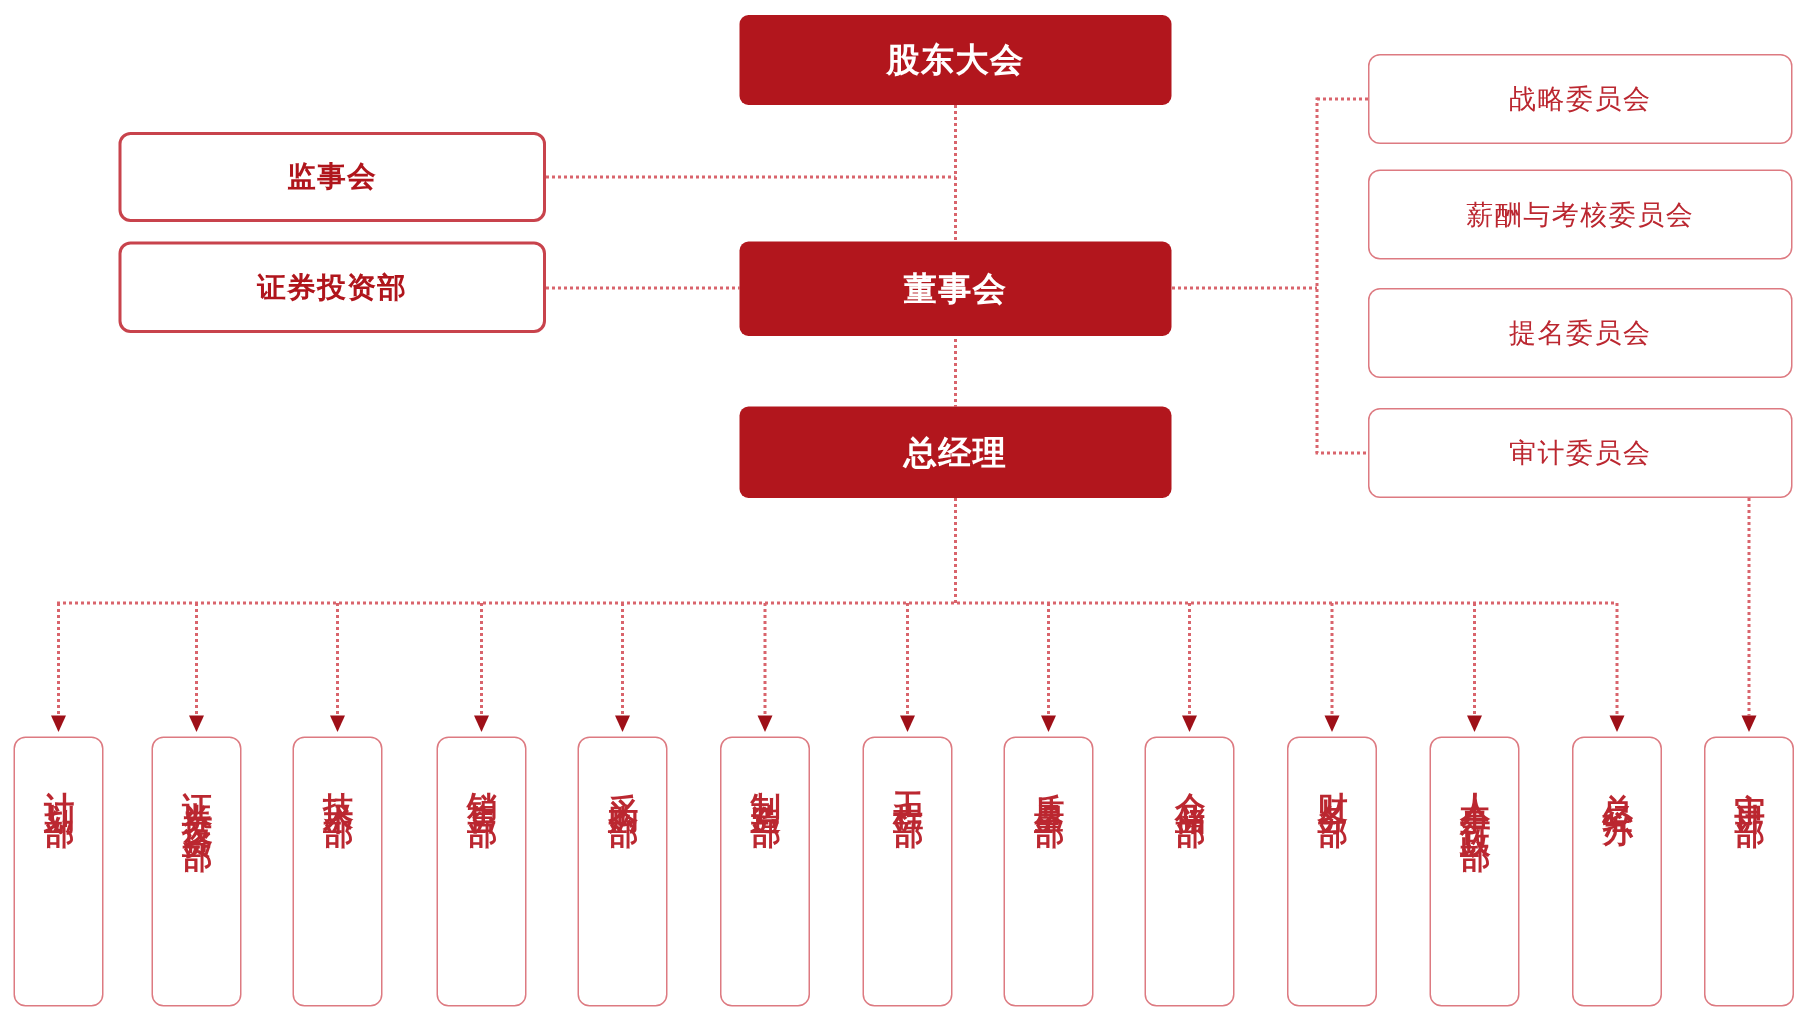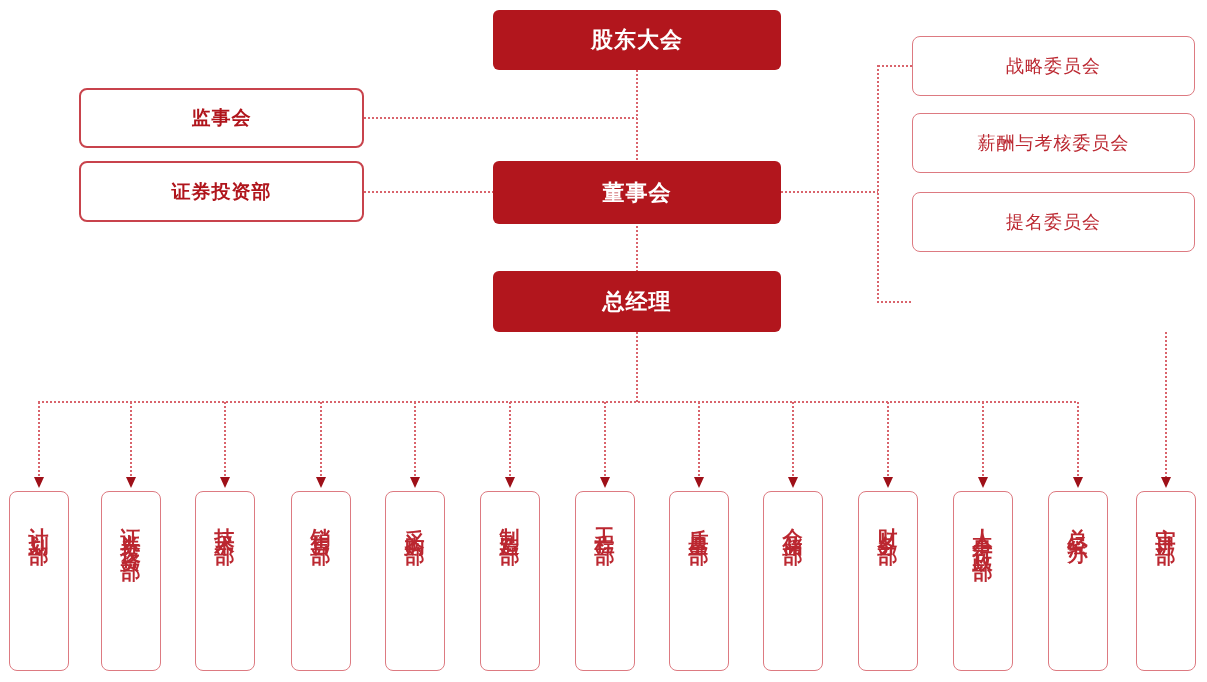--- a/index.html
+++ b/index.html
@@ -103,20 +103,23 @@
 
   <div class="box solid" style="left:493px;top:271px;width:288px;height:61px">
     <span>总经理</span>
   </div>
   <div class="box outline light committee" style="top:113px">
     <span>薪酬与考核委员会</span>
   </div>
   <div class="box outline light committee" style="top:192px">
     <span>提名委员会</span>
   </div>
+  <div class="box outline light committee" style="top:272px">
+    <span>审计委员会</span>
+  </div>
 
   <div class="box outline light dept" style="left:9px">
     <span class="vtext">计划部</span>
   </div>
   <div class="box outline light dept" style="left:101px">
     <span class="vtext">证券投资部</span>
   </div>
   <div class="box outline light dept" style="left:195px">
     <span class="vtext">技术部</span>
   </div>

